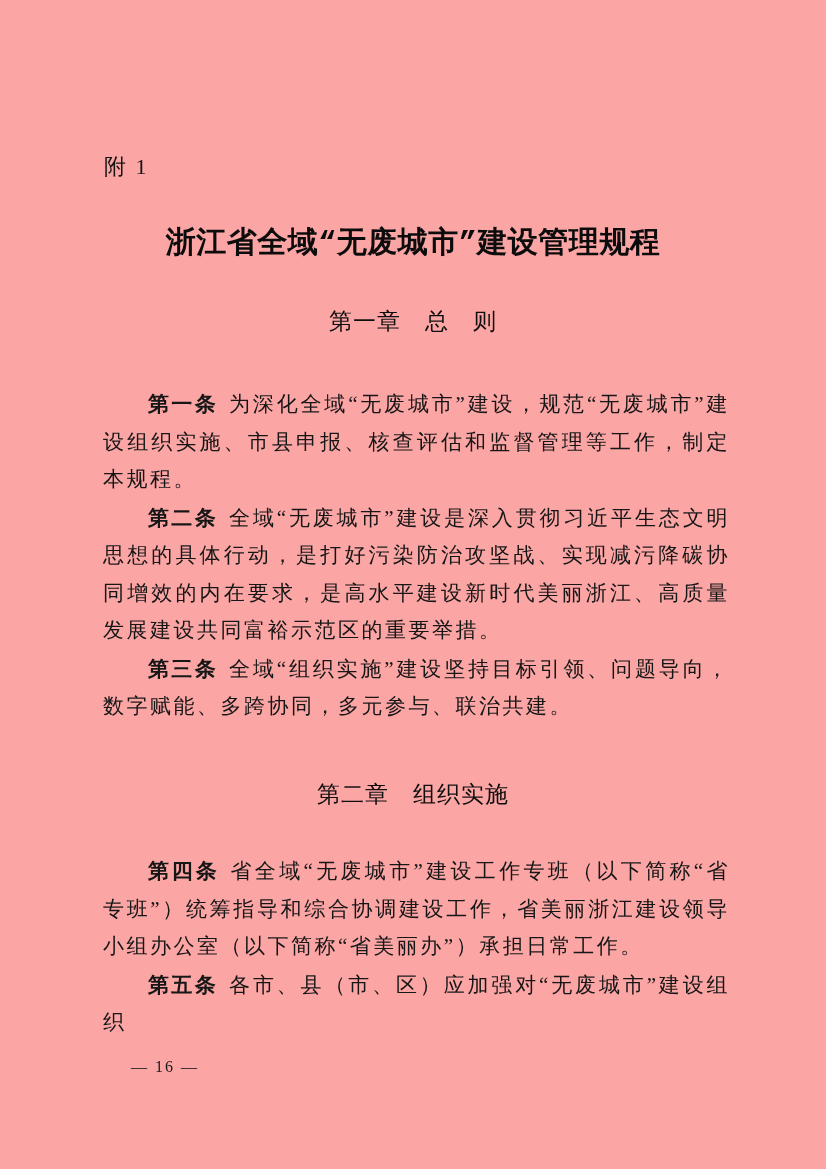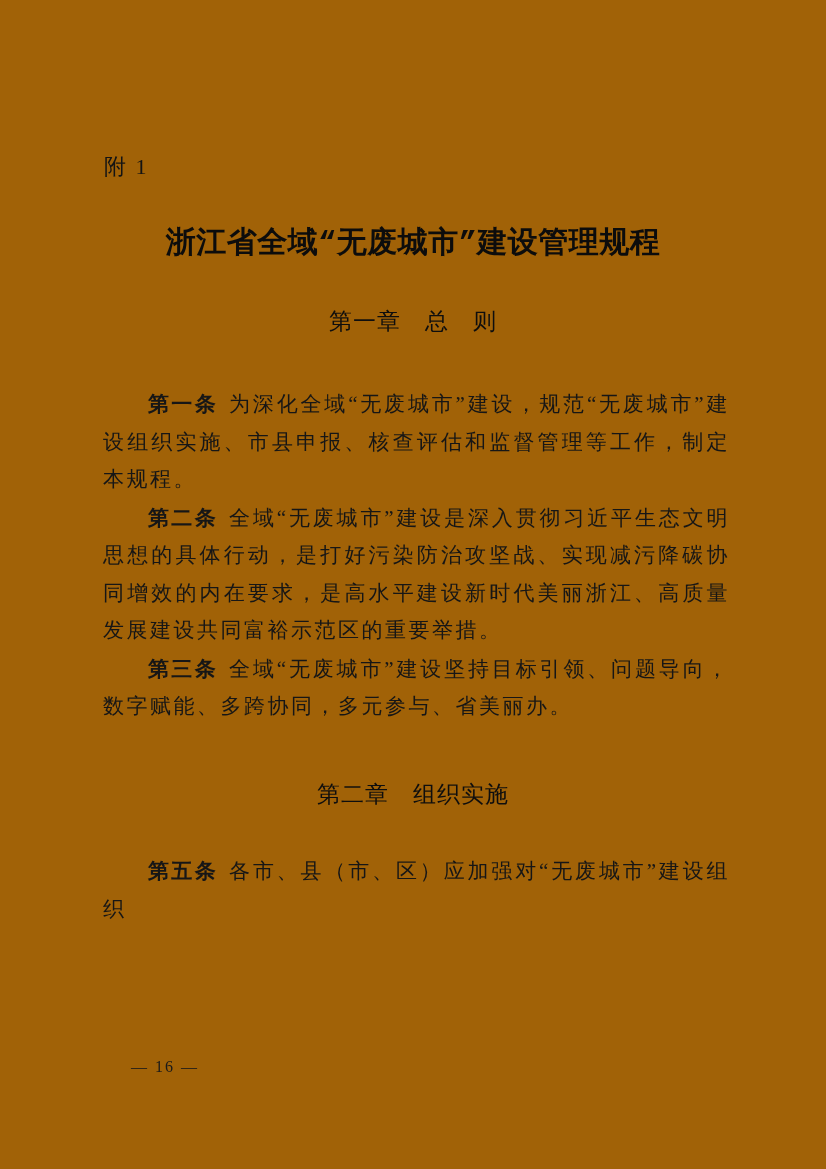--- a/index.html
+++ b/index.html
@@ -1,21 +1,21 @@
 <!DOCTYPE html>
 <html><head>
 <meta charset="utf-8">
 <style>
   * { margin: 0; padding: 0; box-sizing: border-box; }
   html, body { background: #ffffff; }
   .page {
     position: relative;
     width: 826px;
     height: 1169px;
-    background: #a16207;
+    background: #fca5a5;
     color: #111111;
     overflow: hidden;
     font-family: "Liberation Serif", "DejaVu Serif", serif;
   }
   .attachment-label {
     position: absolute;
     left: 104px;
     top: 152px;
     font-size: 22px;
     letter-spacing: 2px;
@@ -90,27 +90,30 @@
   <h2 class="chapter-heading chapter-1">第一章　总　则</h2>
 
   <div class="body-block body-1">
     <p class="article">
       <span class="article-label">第一条</span><span>为深化全域“无废城市”建设，规范“无废城市”建设组织实施、市县申报、核查评估和监督管理等工作，制定本规程。</span>
     </p>
     <p class="article">
       <span class="article-label">第二条</span><span>全域“无废城市”建设是深入贯彻习近平生态文明思想的具体行动，是打好污染防治攻坚战、实现减污降碳协同增效的内在要求，是高水平建设新时代美丽浙江、高质量发展建设共同富裕示范区的重要举措。</span>
     </p>
     <p class="article">
-      <span class="article-label">第三条</span><span>全域“无废城市”建设坚持目标引领、问题导向，数字赋能、多跨协同，多元参与、省美丽办。</span>
+      <span class="article-label">第三条</span><span>全域“组织实施”建设坚持目标引领、问题导向，数字赋能、多跨协同，多元参与、联治共建。</span>
     </p>
   </div>
 
   <h2 class="chapter-heading chapter-2">第二章　组织实施</h2>
 
   <div class="body-block body-2">
+    <p class="article">
+      <span class="article-label">第四条</span><span>省全域“无废城市”建设工作专班（以下简称“省专班”）统筹指导和综合协调建设工作，省美丽浙江建设领导小组办公室（以下简称“省美丽办”）承担日常工作。</span>
+    </p>
     <p class="article">
       <span class="article-label">第五条</span><span>各市、县（市、区）应加强对“无废城市”建设组织</span>
     </p>
   </div>
 
   <div class="page-number">— 16 —</div>
 
 </div>
 
 </body></html>

